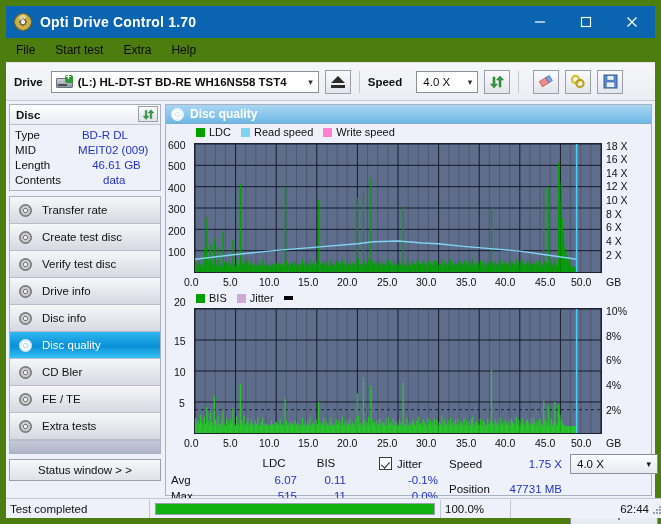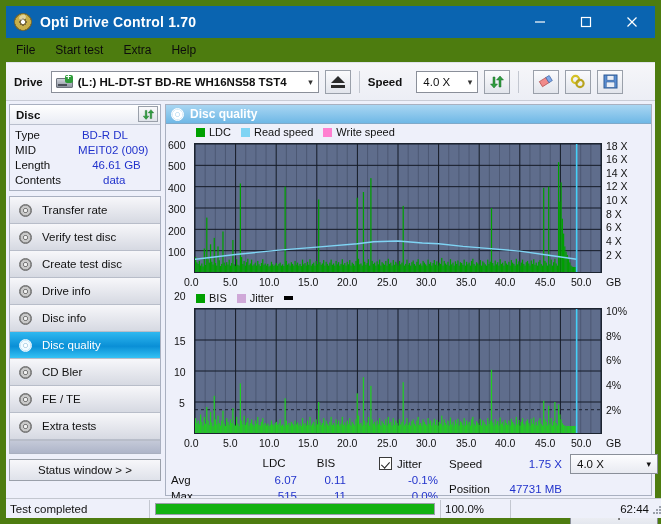--- a/index.html
+++ b/index.html
@@ -262,27 +262,27 @@
         <div class="navbtn">
           <span class="navicon">
               <span class="disc-glyph"></span>
             </span>
           <span class="navlabel">Transfer rate</span>
         </div>
         <div class="navbtn">
           <span class="navicon">
               <span class="disc-glyph"></span>
             </span>
-          <span class="navlabel">Verify test disc</span>
+          <span class="navlabel">Create test disc</span>
         </div>
         <div class="navbtn">
           <span class="navicon">
               <span class="disc-glyph"></span>
             </span>
-          <span class="navlabel">Create test disc</span>
+          <span class="navlabel">Verify test disc</span>
         </div>
         <div class="navbtn">
           <span class="navicon">
               <span class="disc-glyph"></span>
             </span>
           <span class="navlabel">Drive info</span>
         </div>
         <div class="navbtn">
           <span class="navicon">
               <span class="disc-glyph"></span>
@@ -1103,21 +1103,21 @@
                   <rect x="375.42" y="117.00" width="1.24" height="7.00" fill="#22cc22"></rect>
                   <rect x="376.67" y="117.00" width="1.24" height="7.00" fill="#22cc22"></rect>
                   <rect x="377.91" y="117.00" width="1.24" height="7.00" fill="#22cc22"></rect>
                   <rect x="379.15" y="117.00" width="1.24" height="7.00" fill="#22cc22"></rect>
                   <rect x="380.40" y="117.00" width="1.24" height="7.00" fill="#22cc22"></rect>
                 </g>
                 <line x1="381.64" x2="381.64" y1="0" y2="124" stroke="#44d0f8" stroke-width="1.6"></line>
               </svg>
           </div>
 
-          <div class="ylab" style="left:8px;top:166px;">20</div>
+          <div class="ylab" style="left:8px;top:172px;">20</div>
           <div class="ylab" style="left:8px;top:211px;">15</div>
           <div class="ylab" style="left:8px;top:242px;">10</div>
           <div class="ylab" style="left:13px;top:273px;">5</div>
 
           <div class="ylab" style="left:440px;top:181px;">10%</div>
           <div class="ylab" style="left:440px;top:206px;">8%</div>
           <div class="ylab" style="left:440px;top:230px;">6%</div>
           <div class="ylab" style="left:440px;top:255px;">4%</div>
           <div class="ylab" style="left:440px;top:280px;">2%</div>
 

